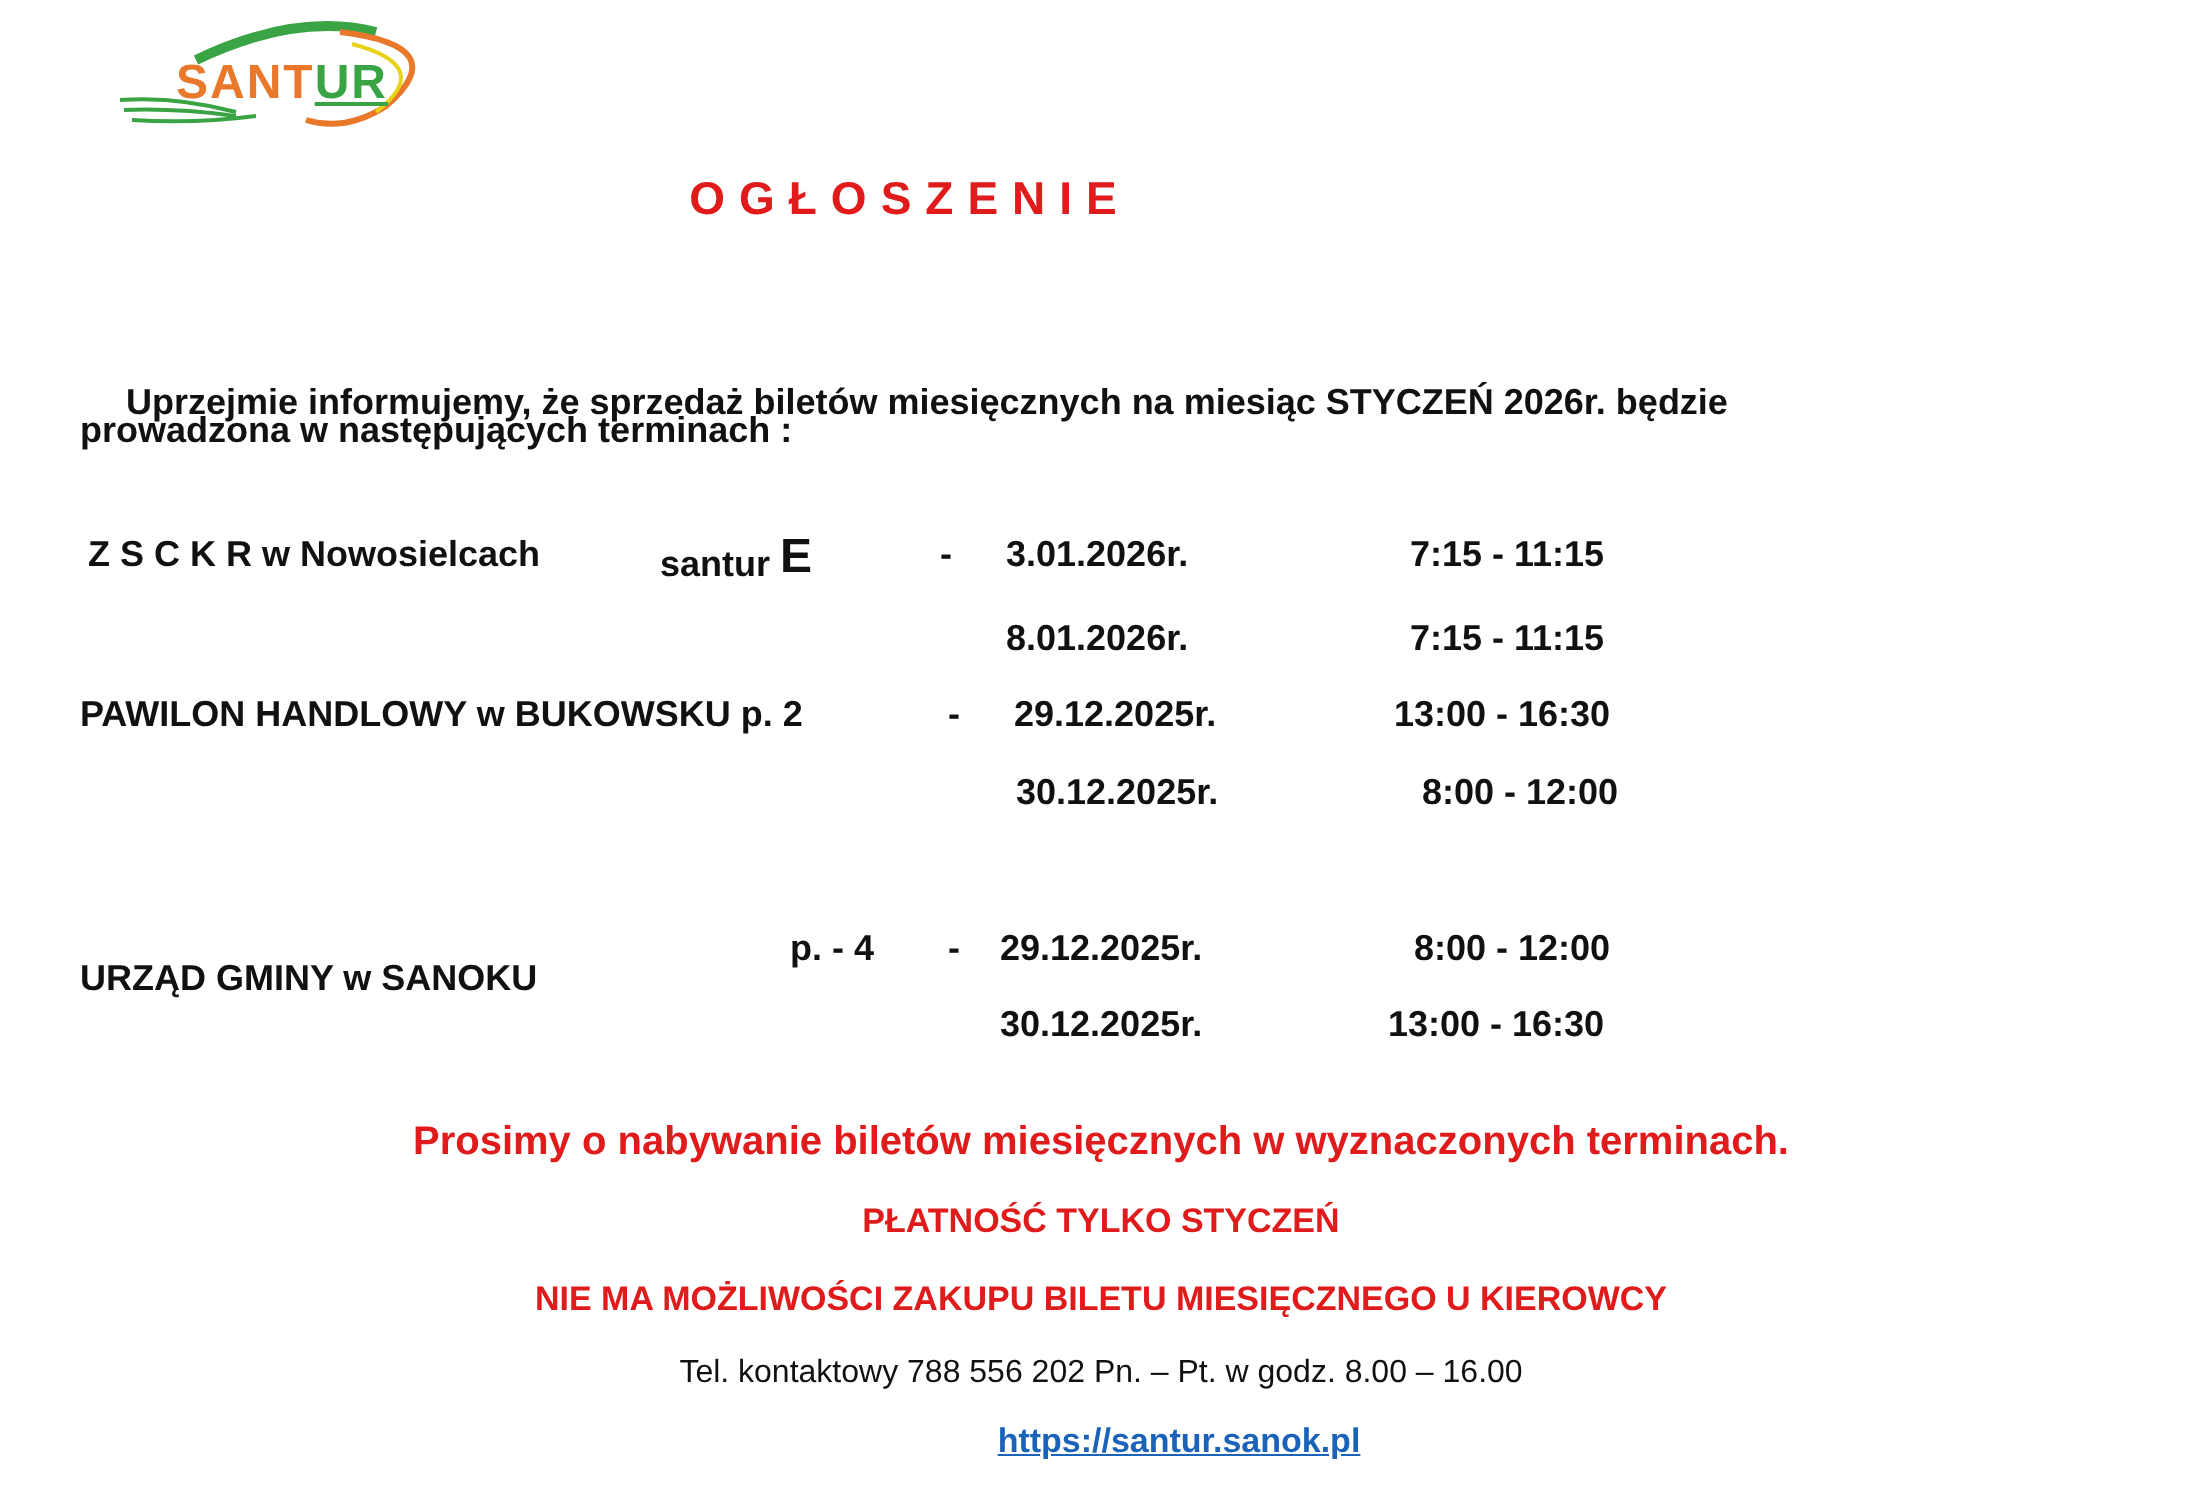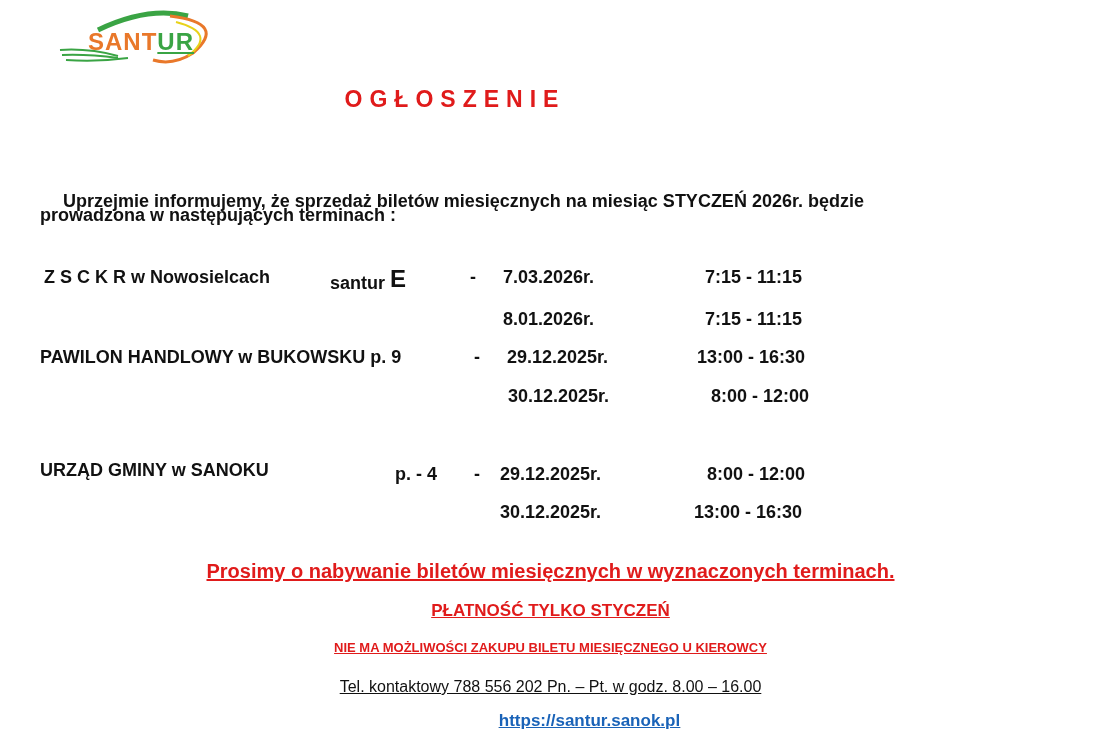--- a/index.html
+++ b/index.html
@@ -4,21 +4,21 @@
 <style>
   html,body{margin:0;padding:0;background:#fff;}
   body{width:1101px;height:745px;position:relative;overflow:hidden;font-family:"Liberation Sans",sans-serif;color:#111;}
   .abs{position:absolute;white-space:nowrap;}
   .b{font-weight:bold;font-size:18px;margin-top:24px;}
   .logo{left:58px;top:8px;width:160px;height:60px;}
   .logo-text{left:88px;top:28px;font-size:24px;font-weight:bold;color:#e9782a;letter-spacing:1px;}
   .logo-text .ur{color:#3aa444;text-decoration:underline;}
   .title{left:0;width:910px;text-align:center;top:86px;font-size:23px;font-weight:bold;color:#e01b1b;letter-spacing:7px;}
   .red{color:#e01b1b;font-weight:bold;}
-  .center{left:0;width:1101px;text-align:center;text-decoration:underline;}
+  .center{left:0;width:1101px;text-align:center;}
   .contact{font-family:"Liberation Sans",sans-serif;font-size:16px;color:#111;}
   .link{color:#1a63b8;text-decoration:underline;font-weight:bold;font-size:17px;}
 </style>
 </head>
 <body>
 
 <div class="abs logo">
   <svg width="160" height="60" viewBox="0 0 160 60">
     <path d="M40 22 Q90 -2 130 8" stroke="#3aa444" stroke-width="5" fill="none"></path>
     <path d="M112 8 Q170 15 135 45 Q115 58 95 52" stroke="#e9782a" stroke-width="3" fill="none"></path>
@@ -31,37 +31,37 @@
 <div class="abs logo-text"><span>SANT</span><span class="ur">UR</span></div>
 
 <div class="abs title">OGŁOSZENIE</div>
 
 <div class="abs b" style="left:63px;top:167px;">Uprzejmie informujemy, że sprzedaż biletów miesięcznych na miesiąc  STYCZEŃ 2026r.  będzie</div>
 <div class="abs b" style="left:40px;top:181px;">prowadzona w następujących terminach :</div>
 
 <div class="abs b" style="left:44px;top:243px;">Z S C K R w Nowosielcach</div>
 <div class="abs b" style="left:330px;top:243px;"><span>santur</span> <span style="font-size:24px;position:relative;top:-2px;">E</span></div>
 <div class="abs b" style="left:470px;top:243px;">-</div>
-<div class="abs b" style="left:503px;top:243px;">7.03.2026r.</div>
+<div class="abs b" style="left:503px;top:243px;">3.01.2026r.</div>
 <div class="abs b" style="left:705px;top:243px;">7:15  - 11:15</div>
 <div class="abs b" style="left:503px;top:285px;">8.01.2026r.</div>
 <div class="abs b" style="left:705px;top:285px;">7:15  - 11:15</div>
 
-<div class="abs b" style="left:40px;top:323px;">PAWILON HANDLOWY w BUKOWSKU p.  9</div>
+<div class="abs b" style="left:40px;top:323px;">PAWILON HANDLOWY w BUKOWSKU p.  2</div>
 <div class="abs b" style="left:474px;top:323px;">-</div>
 <div class="abs b" style="left:507px;top:323px;">29.12.2025r.</div>
 <div class="abs b" style="left:697px;top:323px;">13:00  -  16:30</div>
 <div class="abs b" style="left:508px;top:362px;">30.12.2025r.</div>
 <div class="abs b" style="left:711px;top:362px;">8:00  - 12:00</div>
 
-<div class="abs b" style="left:40px;top:436px;text-align:right;">URZĄD GMINY w SANOKU</div>
+<div class="abs b" style="left:40px;top:455px;text-align:right;">URZĄD GMINY w SANOKU</div>
 <div class="abs b" style="left:395px;top:440px;">p. - 4</div>
 <div class="abs b" style="left:474px;top:440px;">-</div>
 <div class="abs b" style="left:500px;top:440px;">29.12.2025r.</div>
 <div class="abs b" style="left:707px;top:440px;">8:00  -  12:00</div>
 <div class="abs b" style="left:500px;top:478px;">30.12.2025r.</div>
 <div class="abs b" style="left:694px;top:478px;">13:00  -  16:30</div>
 
 <div class="abs center red" style="top:560px;font-size:20px;">Prosimy o nabywanie biletów miesięcznych w wyznaczonych terminach.</div>
 <div class="abs center red" style="top:601px;font-size:17px;">PŁATNOŚĆ  TYLKO  STYCZEŃ</div>
-<div class="abs center red" style="top:640px;font-size:13px;">NIE MA MOŻLIWOŚCI ZAKUPU BILETU MIESIĘCZNEGO U KIEROWCY</div>
+<div class="abs center red" style="top:640px;font-size:17px;">NIE MA MOŻLIWOŚCI ZAKUPU BILETU MIESIĘCZNEGO U KIEROWCY</div>
 <div class="abs center contact" style="top:678px;">Tel. kontaktowy   788 556 202   Pn. – Pt.  w godz. 8.00 – 16.00</div>
 <div class="abs center" style="top:711px;padding-left:39px;"><a class="link">https://santur.sanok.pl</a></div>
 
 </body></html>

